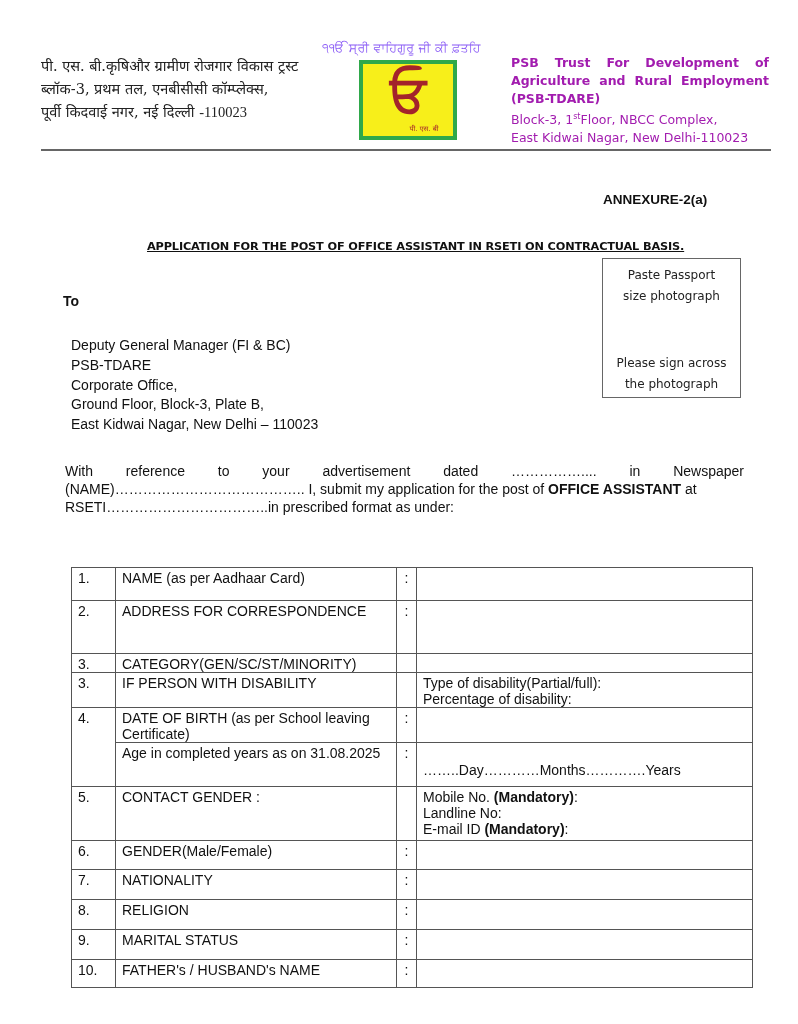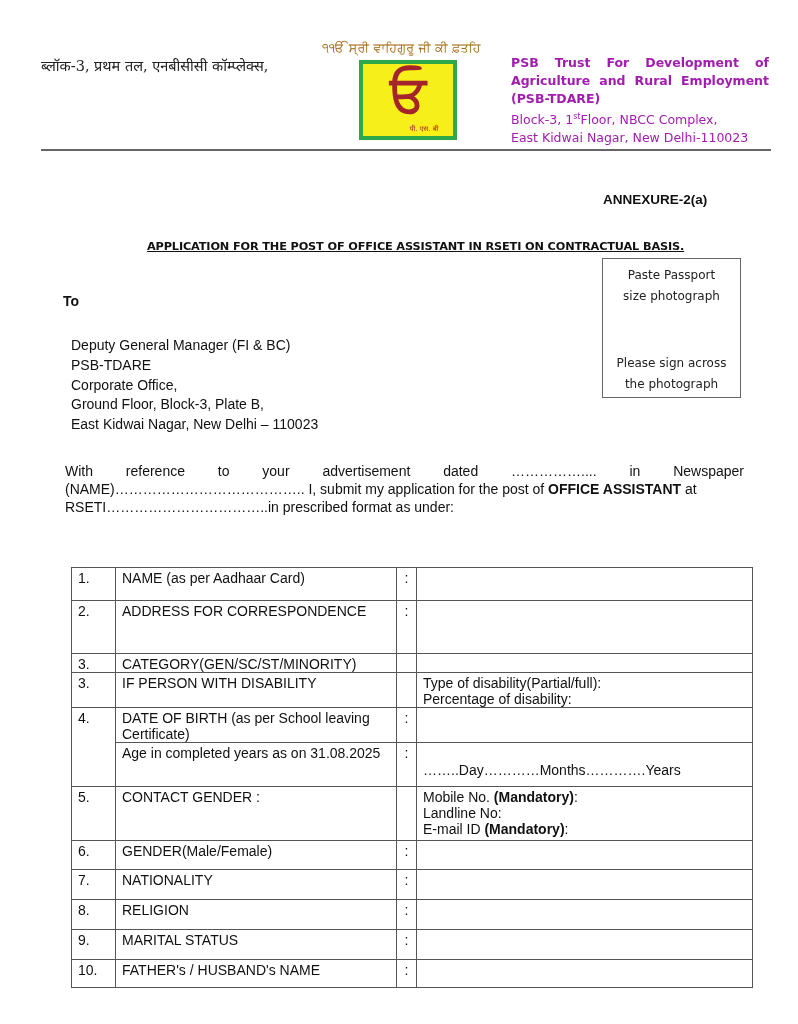--- a/index.html
+++ b/index.html
@@ -2,21 +2,21 @@
 <html><head>
   <meta charset="utf-8">
   <style>
     html, body { margin: 0; padding: 0; background: #ffffff; }
     body { width: 798px; height: 1024px; position: relative; overflow: hidden; color: #111; font-family: "Liberation Sans", sans-serif; }
     .abs { position: absolute; }
 
     
     .hindi { left: 41px; top: 55px; font-family: "DejaVu Serif", serif; font-size: 14.5px; line-height: 23px; color: #222; }
     .hindi .pin { font-family: "Liberation Serif", serif; }
-    .gurmukhi { left: 322px; top: 40px; font-family: "DejaVu Sans", sans-serif; font-size: 12.5px; color: #a16207; letter-spacing: 0.3px; }
+    .gurmukhi { left: 322px; top: 40px; font-family: "DejaVu Sans", sans-serif; font-size: 12.5px; color: #8b5cf6; letter-spacing: 0.3px; }
     .logo { left: 359px; top: 60px; width: 98px; height: 80px; background: #2fa84a; box-sizing: border-box; padding: 4px; }
     .logo-inner { width: 100%; height: 100%; background: #f7ef1a; position: relative; }
     .logo-glyph { position: absolute; left: 0; right: 0; top: 2px; text-align: center; font-family: "DejaVu Serif", serif; font-weight: bold; font-size: 50px; line-height: 56px; color: #a3242b; }
     .logo-caption { position: absolute; left: 0; right: 0; bottom: 3px; text-align: center; font-size: 7px; color: #a3242b; font-family: "DejaVu Sans", sans-serif; margin-left: 32px; }
     .eng-head { left: 511px; top: 54px; width: 258px; font-family: "DejaVu Sans", sans-serif; font-size: 12.5px; line-height: 18px; color: #a21caf; }
     .eng-head .b { font-weight: bold; text-align: justify; text-align-last: justify; display: block; }
     .eng-head .b.last { text-align-last: left; }
     .eng-head sup { font-size: 8px; }
     .rule { left: 41px; top: 149px; width: 730px; height: 0; border-top: 2px solid #666; }
 
@@ -41,21 +41,23 @@
     td.lbl { width: 268px; }
     td.col { width: 7px; padding: 2px 0 0 0; text-align: center; }
     td.val { }
     td.val .dmy { padding-top: 17px; }
     .bold { font-weight: bold; }
   </style>
 </head>
 <body>
 
 <div class="abs hindi">
+  <div>पी. एस. बी.कृषिऔर ग्रामीण रोजगार विकास ट्रस्ट</div>
   <div>ब्लॉक-3, प्रथम तल, एनबीसीसी कॉम्प्लेक्स,</div>
+  <div><span>पूर्वी किदवाई नगर, नई दिल्ली </span><span class="pin">-110023</span></div>
 </div>
 
 <div class="abs gurmukhi">੧ੴ ਸ੍ਰੀ ਵਾਹਿਗੁਰੂ ਜੀ ਕੀ ਫ਼ਤਹਿ</div>
 
 <div class="abs logo">
   <div class="logo-inner">
     <div class="logo-glyph">ਓ</div>
     <div class="logo-caption">पी. एस. बी</div>
   </div>
 </div>

